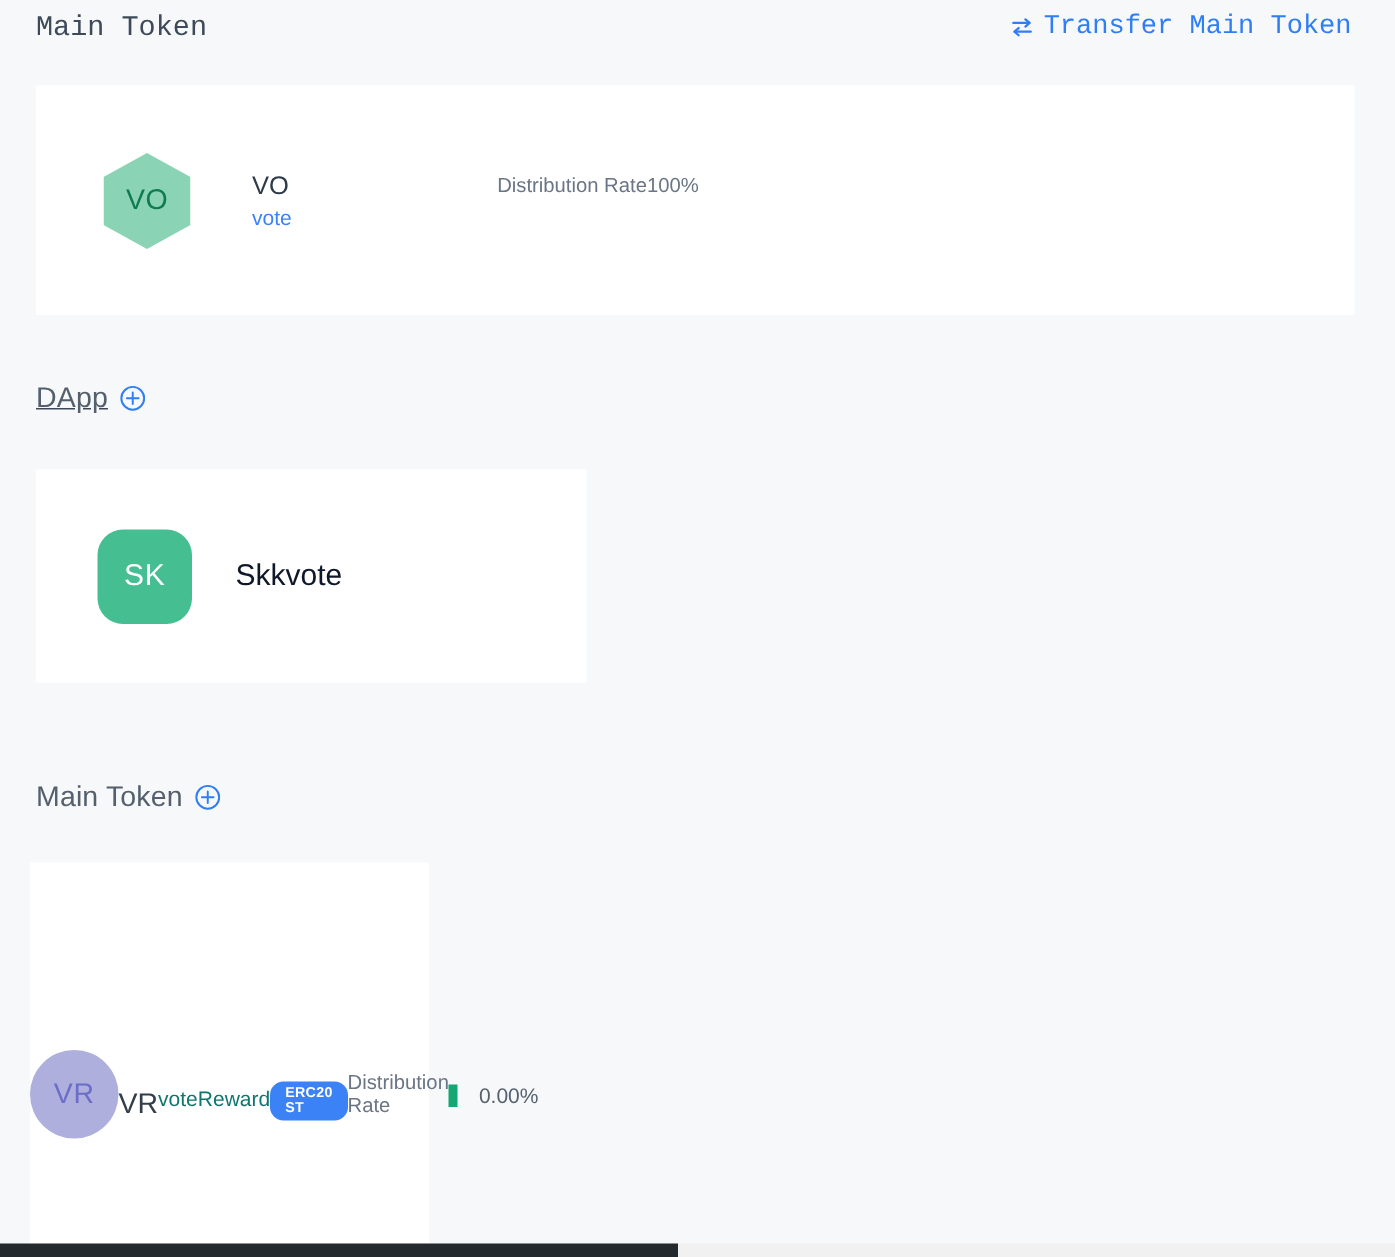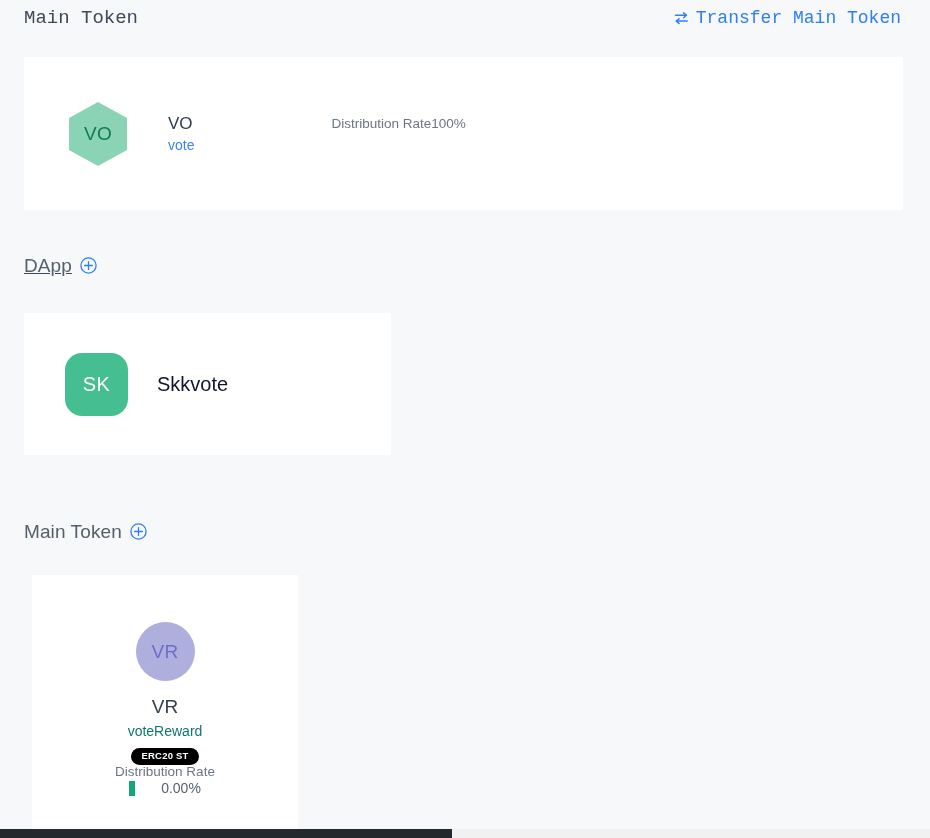--- a/index.html
+++ b/index.html
@@ -185,26 +185,26 @@
 
   
   .side-head {
     position: absolute;
     left: 0;
     top: 522px;
   }
 
   .side-card {
     position: absolute;
-    left: 32px;
+    left: 20px;
     top: 575px;
     width: 266px;
     height: 262px;
     display: flex;
-    flex-direction: column;
+    flex-direction: row;
     align-items: center;
     padding-top: 47px;
   }
 
   .circle-logo {
     width: 59px;
     height: 59px;
     border-radius: 50%;
     background: #aeafdd;
     display: flex;
@@ -226,40 +226,40 @@
   }
   .side-name {
     margin-top: 6px;
     font-size: 14px;
     color: #0f766e;
     line-height: 1.1;
   }
 
   .badge {
     margin-top: 9px;
-    background: #000000;
+    background: #3b82f6;
     color: #ffffff;
     font-size: 9.5px;
     font-weight: bold;
     letter-spacing: .2px;
     padding: 3px 10px 4px;
     border-radius: 9px;
     line-height: 1;
   }
 
   .side-rate-label {
     font-size: 13.5px;
     color: #6a7585;
     line-height: 1.1;
   }
   .side-rate-row {
     margin-top: 1px;
     display: flex;
     align-items: center;
-    gap: 26px;
+    gap: 14px;
   }
   .rate-swatch {
     width: 6px;
     height: 15px;
     background: #14a673;
     display: block;
     flex: 0 0 auto;
   }
   .side-rate-value {
     font-size: 14px;

